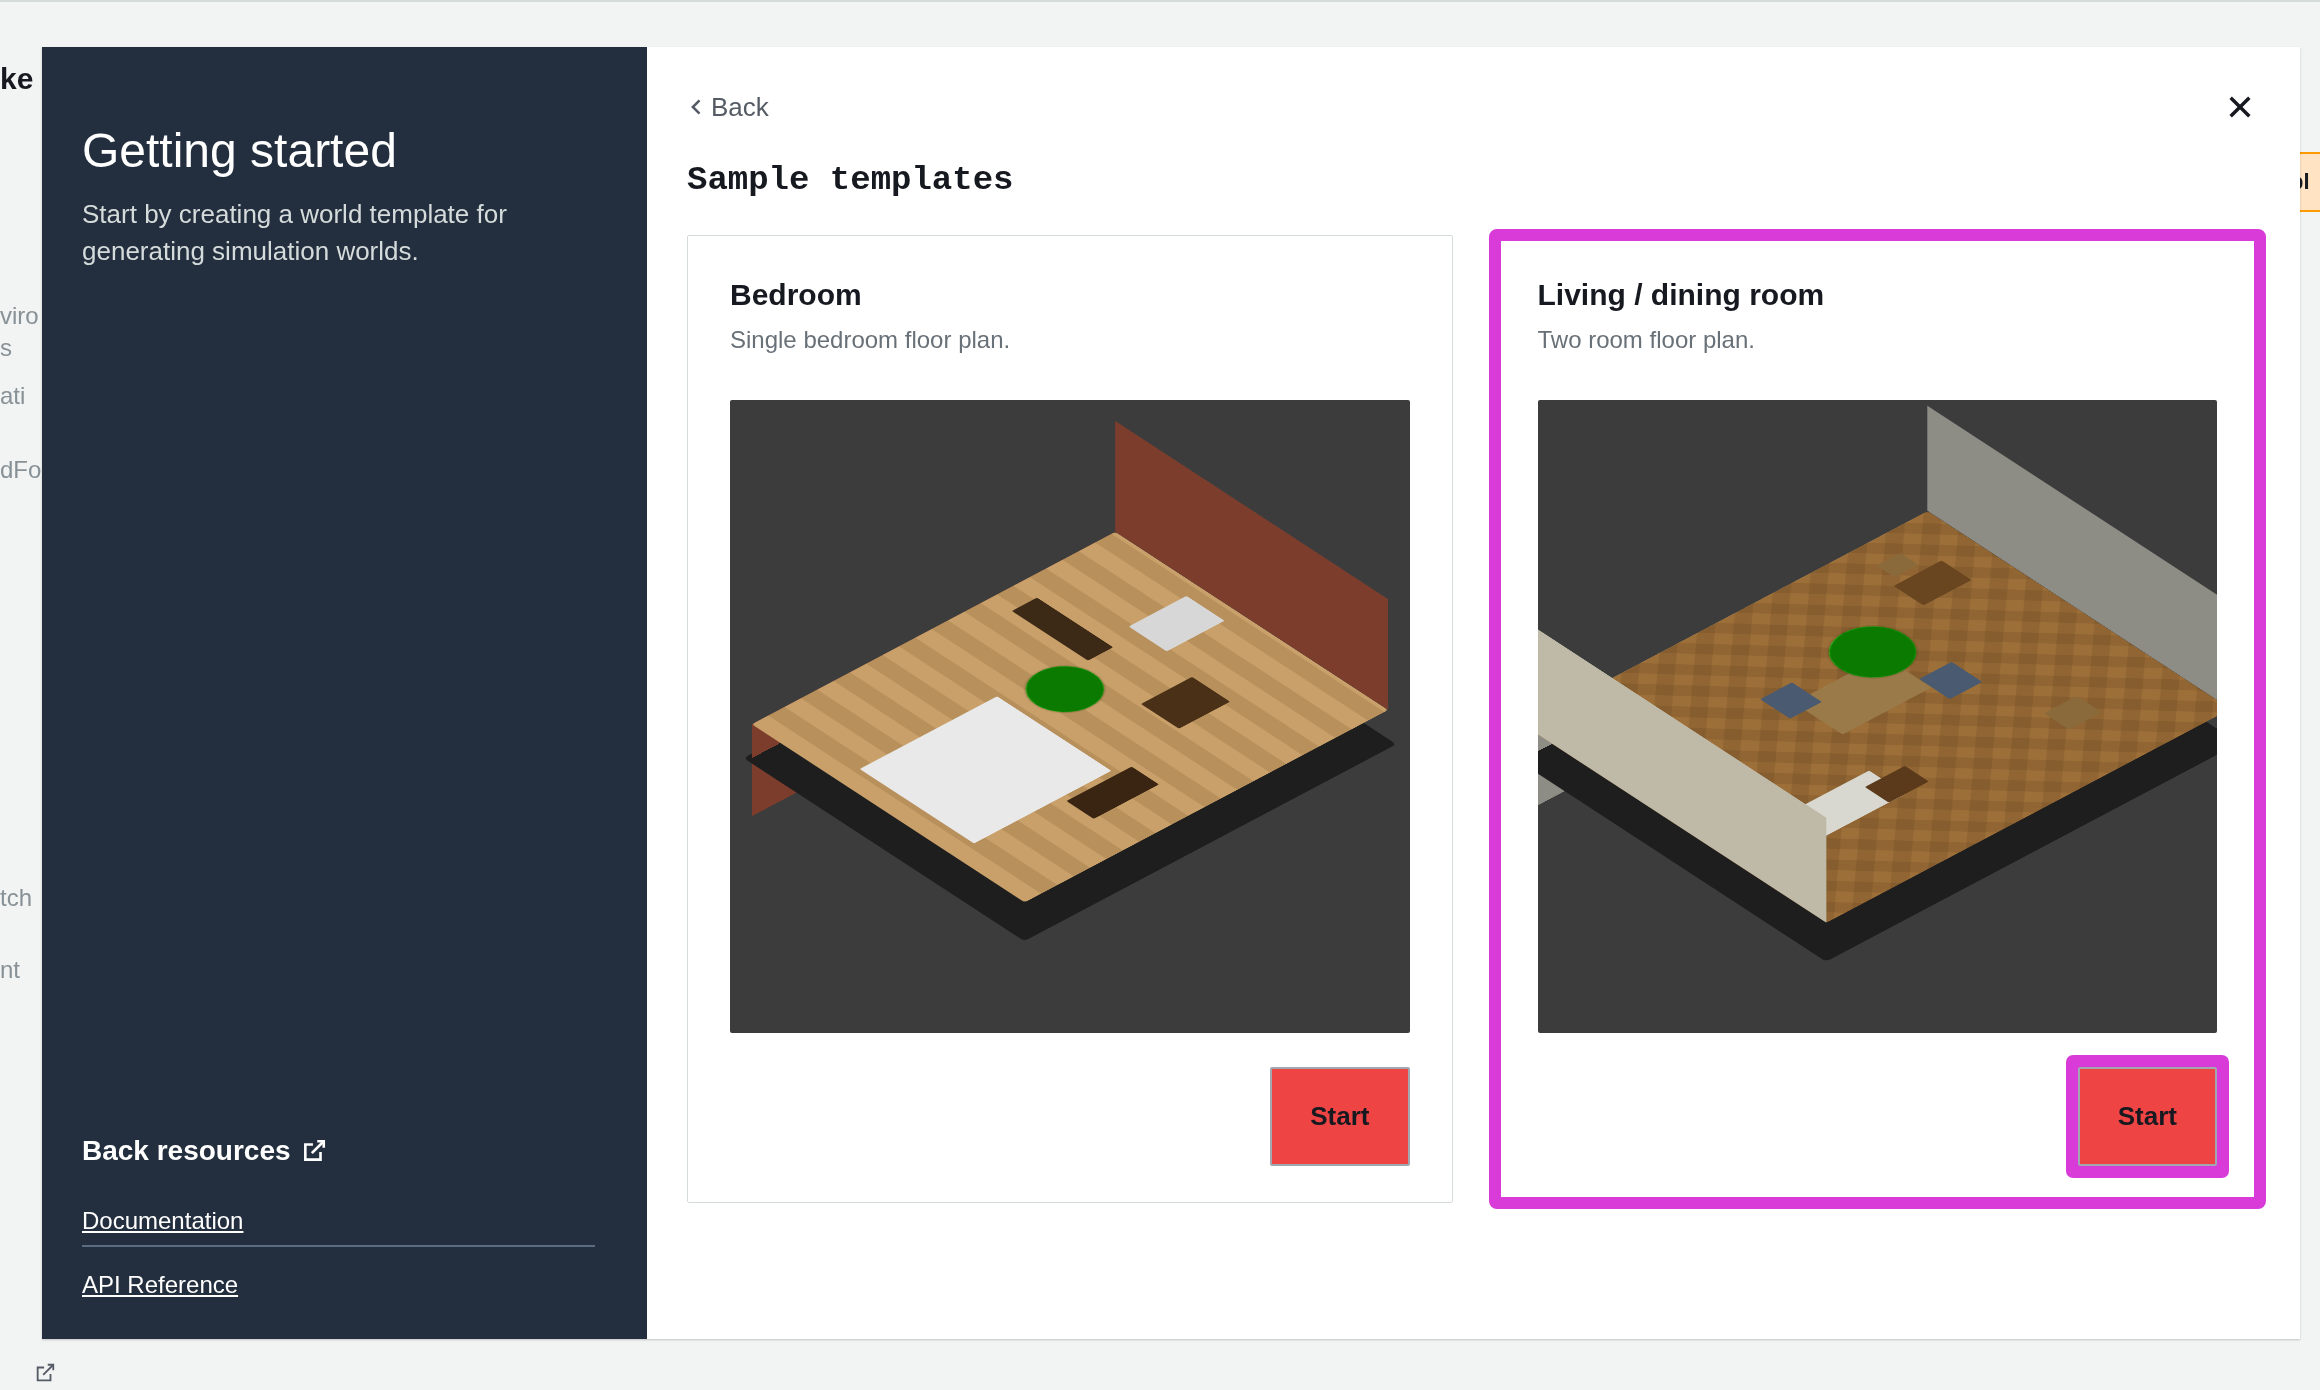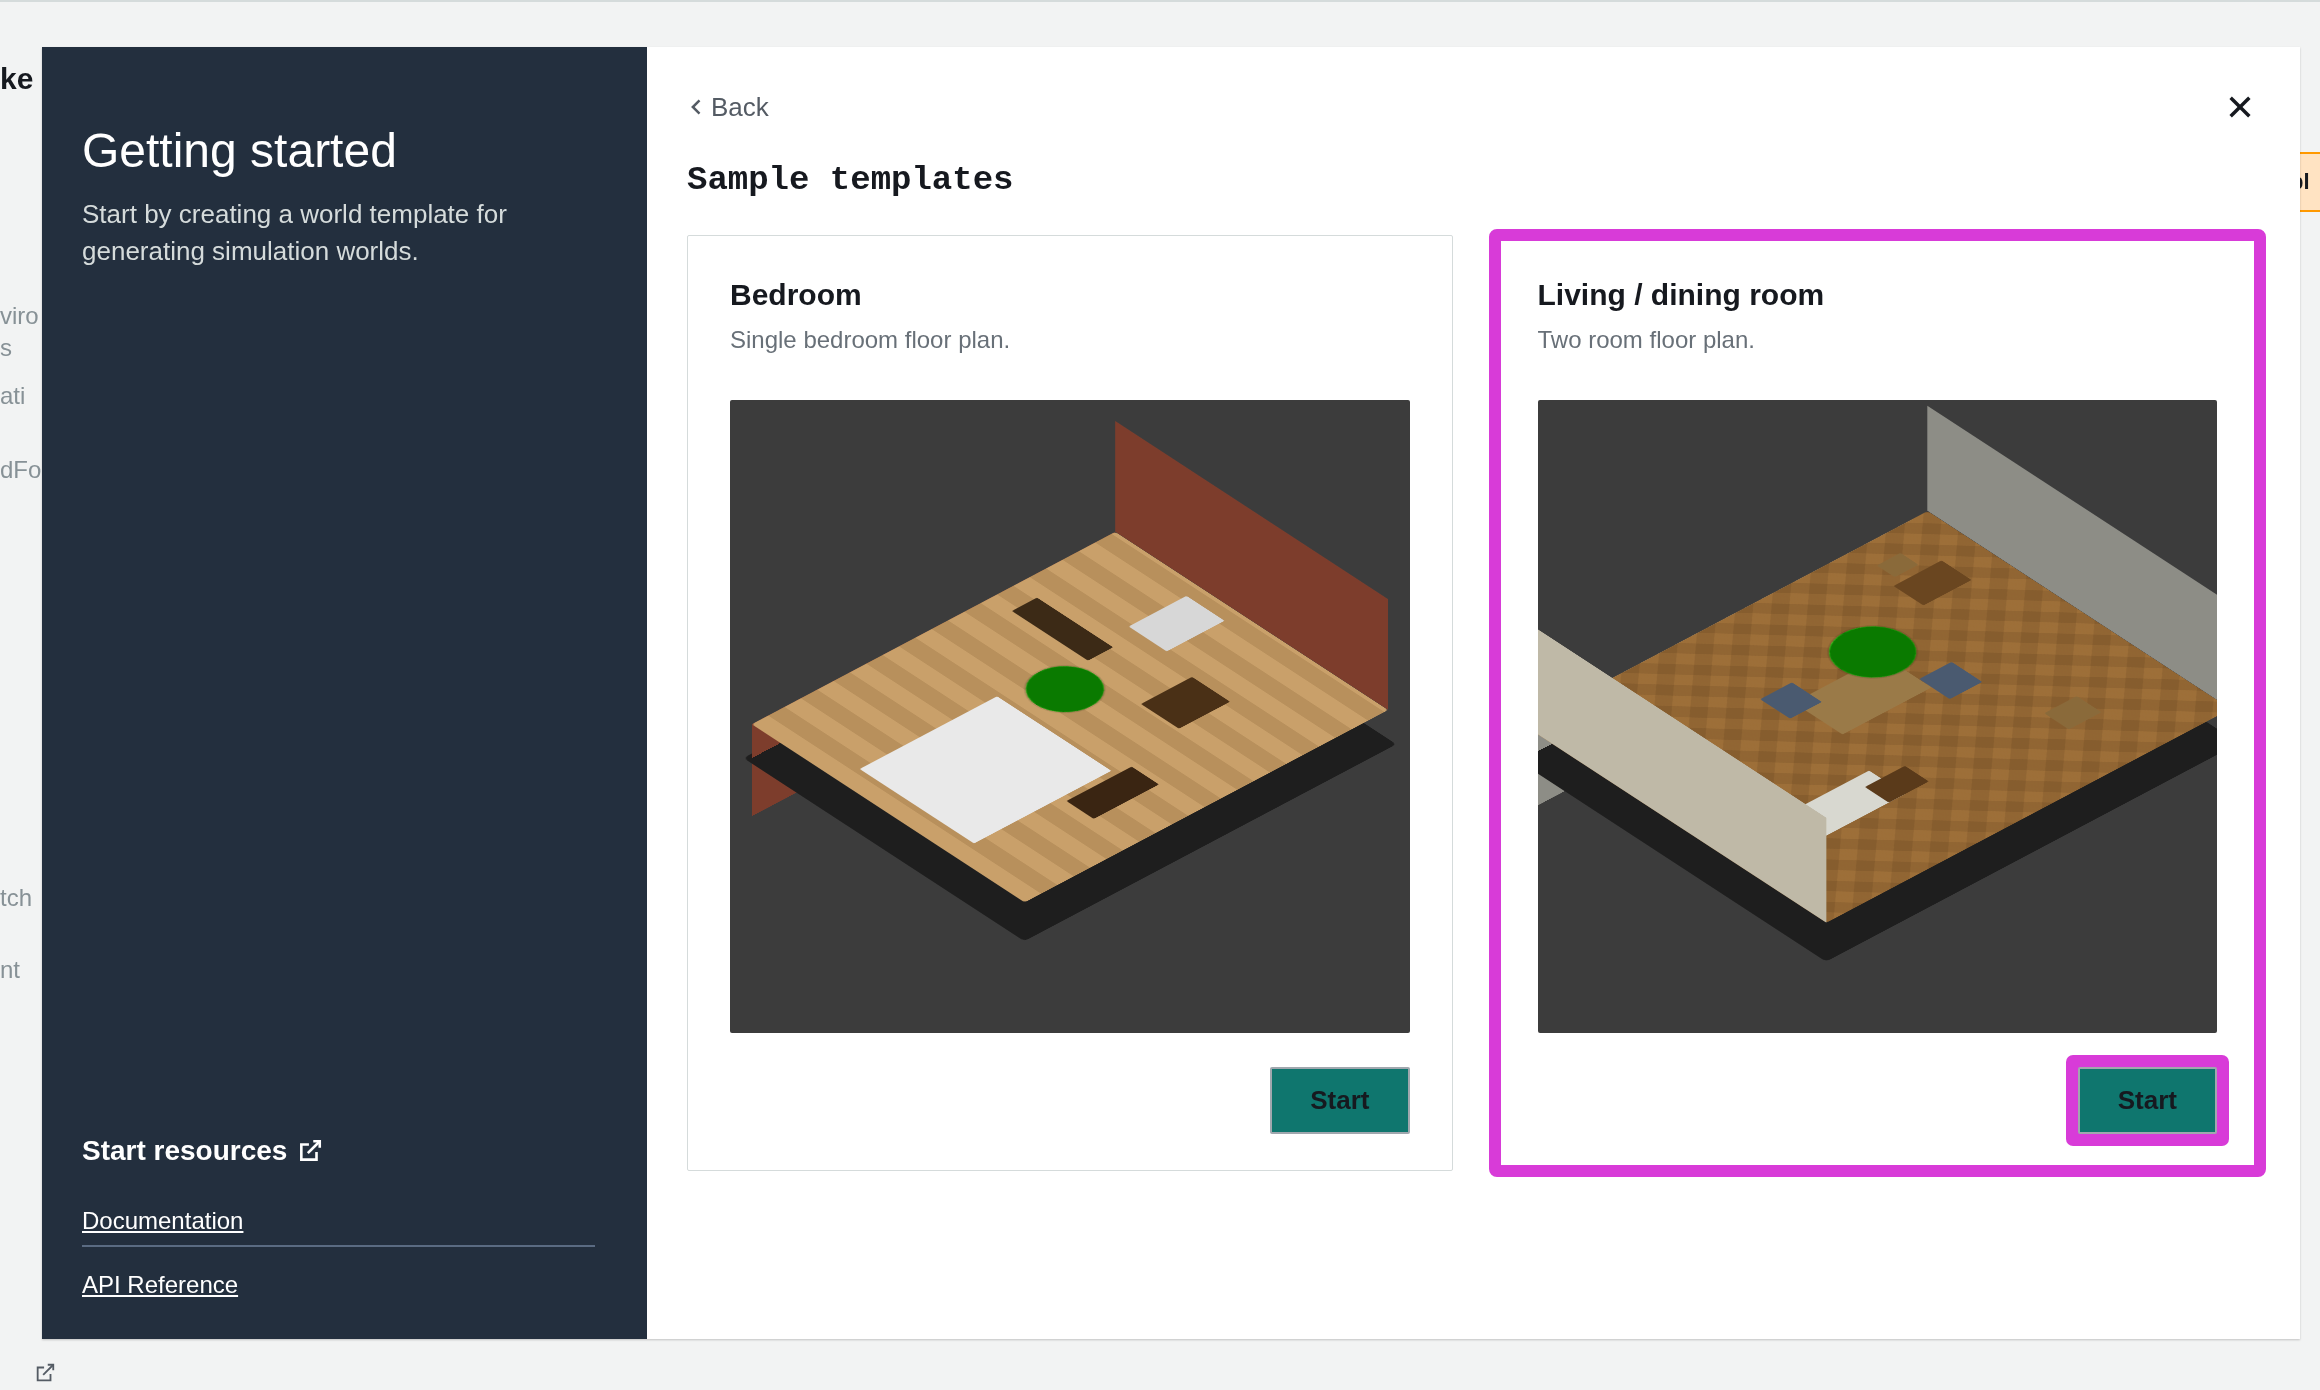--- a/index.html
+++ b/index.html
@@ -30,21 +30,21 @@
 
   .section-title{font-size:34px;font-weight:700;margin:34px 0 36px 0;font-family:Liberation Mono, monospace;}
 
   .cards{display:flex;gap:42px;align-items:flex-end;}
   .card{flex:1;border:1.5px solid #d5dbdb;border-radius:2px;padding:42px 42px 36px 42px;display:flex;flex-direction:column;}
   .card.highlight{outline:12px solid #d83bd8;outline-offset:-6px;}
   .card h3{font-size:30px;font-weight:700;margin-bottom:14px;}
   .card .desc{font-size:24px;color:#687078;margin-bottom:46px;}
   .preview{width:100%;background:#3c3c3c;border-radius:2px;aspect-ratio:440/410;position:relative;overflow:hidden;}
   .card-footer{display:flex;justify-content:flex-end;margin-top:34px;}
-  .start-btn{font-size:26px;font-weight:700;color:#16191f;background:#0f766e;border:2px solid #a0a7ae;border-radius:2px;padding:16px 38px;cursor:pointer;}
+  .start-btn{font-size:26px;font-weight:700;color:#16191f;background:#ef4444;border:2px solid #a0a7ae;border-radius:2px;padding:32px 38px;cursor:pointer;}
   .start-btn.highlight-ring{box-shadow:0 0 0 12px #d83bd8;}
 
   
   .room{position:absolute;left:50%;top:50%;width:72%;aspect-ratio:1.2/1;transform:translate(-50%,-50%) rotateX(54deg) rotateZ(-42deg);transform-style:preserve-3d;}
   .floor{position:absolute;inset:0;border-radius:4px;}
   .floor.wood-light{background:repeating-linear-gradient(90deg,#c9a06a 0 22px,#b8905c 22px 44px);}
   .floor.wood-parquet{background:repeating-linear-gradient(45deg,#c8a878 0 18px,#b99a6c 18px 36px),repeating-linear-gradient(-45deg,#c8a878 0 18px,#b99a6c 18px 36px);background-blend-mode:multiply;}
   .base{position:absolute;inset:-6px;background:#1e1e1e;border-radius:6px;transform:translateZ(-42px);}
   .wall{position:absolute;background:#7d3d2c;transform-origin:top left;}
   .wall.grey{background:#8d8d86;}
@@ -79,21 +79,21 @@
   </span>
 </div>
 
 <div class="modal">
 
   <aside class="left-panel">
     <h1>Getting started</h1>
     <p class="sub">Start by creating a world template for generating simulation worlds.</p>
     <div class="spacer"></div>
     <div class="more">
-      <span>Start resources</span>
+      <span>Back resources</span>
       <span>
         <svg class="icon" width="26" height="26" viewBox="0 0 24 24" fill="none" stroke="#fff" stroke-width="2.4">
             <path d="M15 3h6v6"></path>
             <path d="M10 14L21 3"></path>
             <path d="M18 13v7H4V6h7"></path>
           </svg>
       </span>
     </div>
     <a class="link" href="#">Documentation</a>
     <div class="rule"></div>

